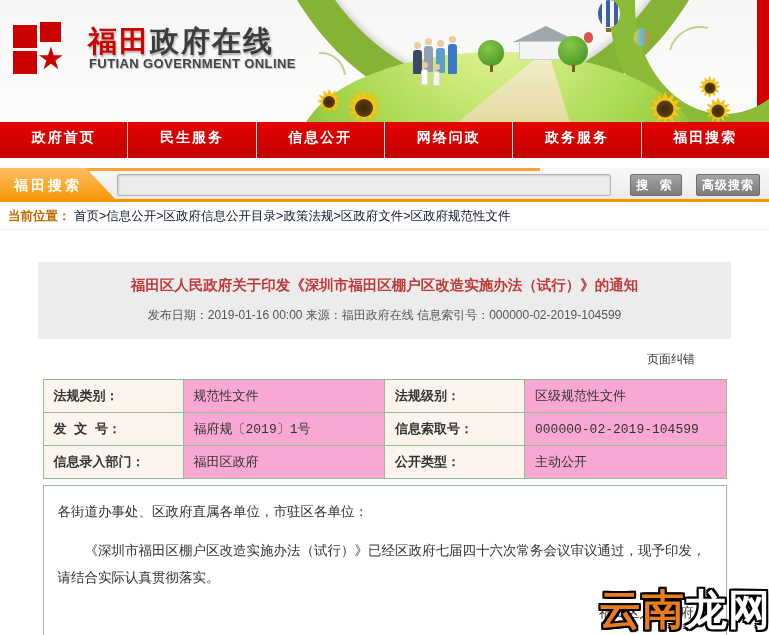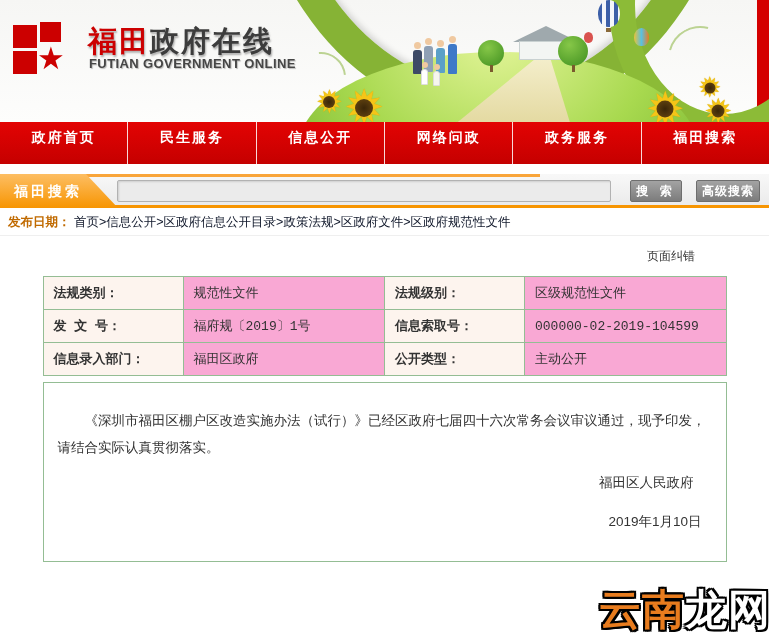--- a/index.html
+++ b/index.html
@@ -74,21 +74,21 @@
   .logo-star { position:absolute; left:24px; top:18px; color:#cc0000; font-size:31px;
     font-family:"DejaVu Sans",sans-serif; }
   .logo-cn { position:absolute; left:75px; top:2px; font-size:29px; font-weight:bold;
     letter-spacing:2px; white-space:nowrap; text-shadow:1px 2px 2px rgba(0,0,0,.3); }
   .logo-cn .cn-red { color:#cc0000; }
   .logo-cn .cn-dark { color:#3c3c3c; }
   .logo-en { position:absolute; left:76px; top:36px; font-size:13px; font-weight:bold;
     color:#464646; letter-spacing:.4px; white-space:nowrap; text-shadow:1px 1px 1px rgba(0,0,0,.25); }
 
   
-  .nav { display:flex; height:42px; background:linear-gradient(180deg,#e30303,#c50000); }
+  .nav { display:flex; height:36px; background:linear-gradient(180deg,#e30303,#c50000); }
   .nav-item { flex:1; color:#fff; font-size:14px; font-weight:bold; text-align:center;
     line-height:30px; letter-spacing:2px; cursor:pointer; border-right:1px solid rgba(255,255,255,.85); }
   .nav-item:last-child { border-right:none; }
   .nav-gap { height:10px; background:#fff; }
 
   
   .searchbar { position:relative; height:34px; background:linear-gradient(180deg,#f8f8f8,#ebebeb);
     border-bottom:3px solid #f79502; }
   .searchbar::before { content:""; position:absolute; left:0; top:0; width:540px; height:3px;
     background:#f9a53a; }
@@ -238,26 +238,30 @@
 <div class="nav-gap"></div>
 
 <div class="searchbar">
   <div class="search-tab">福田搜索</div>
   <input class="search-input" type="text" value="" style="">
   <div class="sbtn sbtn-search">搜 索</div>
   <div class="sbtn sbtn-adv">高级搜索</div>
 </div>
 
 <div class="breadcrumb">
-  <span class="bc-label">发布日期：</span>
+  <span class="bc-label">当前位置：</span>
   <span class="bc-path">首页&gt;信息公开&gt;区政府信息公开目录&gt;政策法规&gt;区政府文件&gt;区政府规范性文件</span>
 </div>
 
 <div class="article">
 
+  <div class="title-block">
+    <div class="doc-title">福田区人民政府关于印发《深圳市福田区棚户区改造实施办法（试行）》的通知</div>
+    <div class="doc-meta">发布日期：2019-01-16 00:00  来源：福田政府在线  信息索引号：000000-02-2019-104599</div>
+  </div>
 
   <div class="correction-row">
     <span class="correction-link">页面纠错</span>
   </div>
 
   <table class="info-table">
     <tbody>
       <tr>
         <td class="lab">法规类别：</td>
         <td class="val">规范性文件</td>
@@ -273,20 +277,21 @@
       <tr>
         <td class="lab">信息录入部门：</td>
         <td class="val">福田区政府</td>
         <td class="lab">公开类型：</td>
         <td class="val">主动公开</td>
       </tr>
     </tbody>
   </table>
 
   <div class="content-box">
+    <div class="salutation">各街道办事处、区政府直属各单位，市驻区各单位：</div>
     <div class="para">《深圳市福田区棚户区改造实施办法（试行）》已经区政府七届四十六次常务会议审议通过，现予印发，请结合实际认真贯彻落实。</div>
     <div class="signature">福田区人民政府</div>
     <div class="sign-date">2019年1月10日</div>
   </div>
 
 </div>
 
 <div class="watermark">
   <span class="wm-1">云南</span><span class="wm-2">龙网</span>
 </div>

